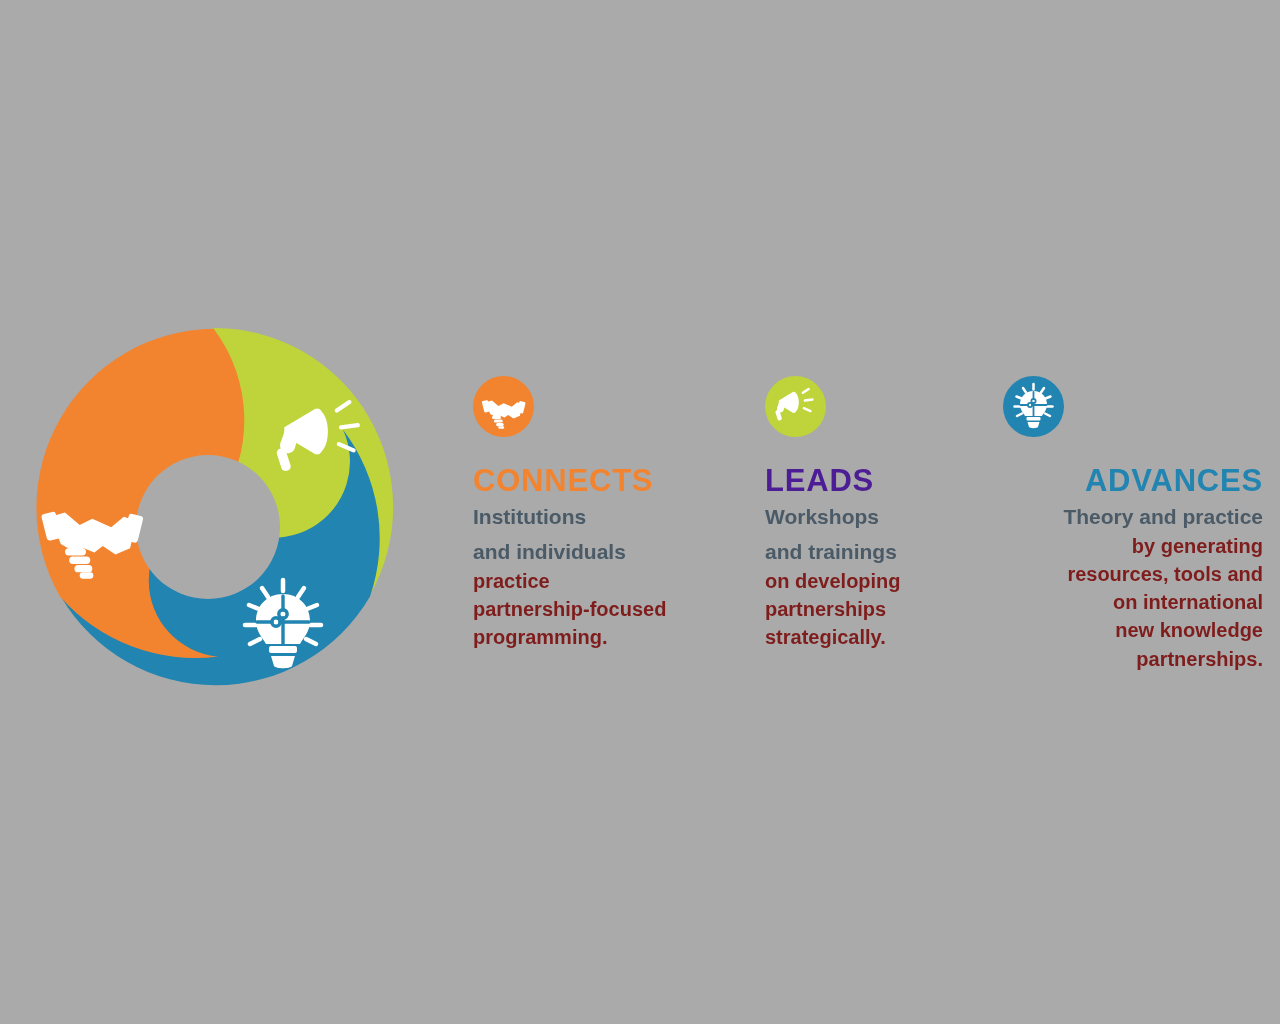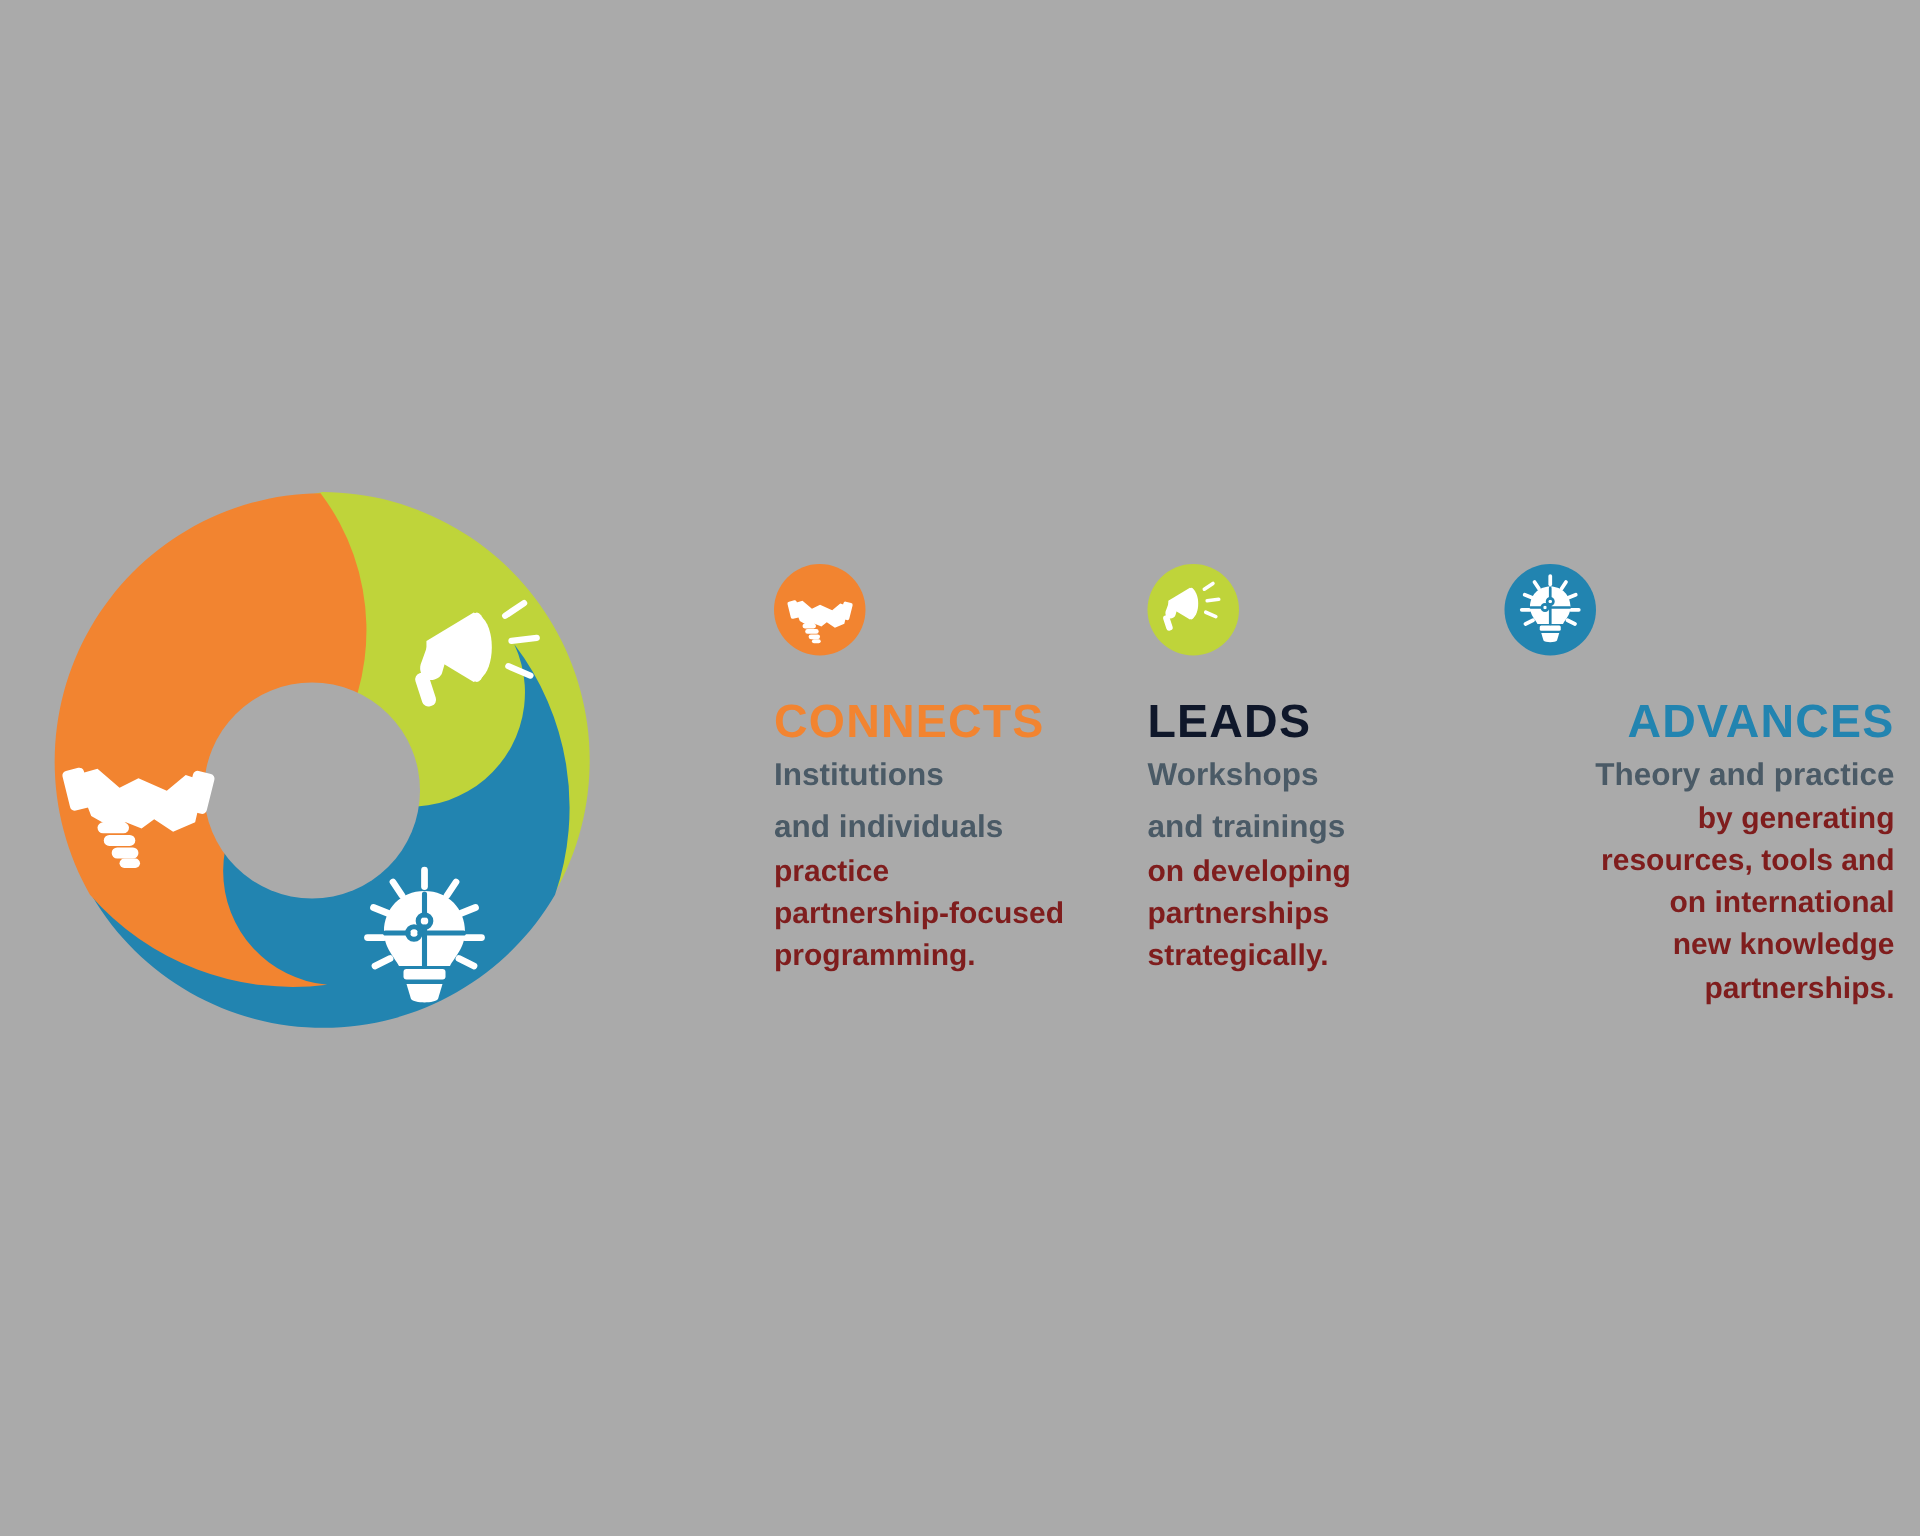--- a/index.html
+++ b/index.html
@@ -35,21 +35,21 @@
     position: absolute;
     left: 473px;
     top: 376px;
     width: 790px;
     height: 320px;
   }
   .column {
     position: absolute;
     top: 0;
   }
-  .col-connects { left: 0px;   width: 270px; margin-left: 43px; }
+  .col-connects { left: 0px;   width: 270px; }
   .col-leads    { left: 292px; width: 225px; }
   .col-advances { left: 530px; width: 260px; text-align: right; }
 
   .badge {
     width: 61px;
     height: 61px;
     border-radius: 50%;
     display: block;
     position: relative;
   }
@@ -60,21 +60,21 @@
 
   .kicker {
     font-size: 31px;
     font-weight: bold;
     letter-spacing: 0.8px;
     line-height: 1;
     margin: 28px 0 0 0;
     white-space: nowrap;
   }
   .kicker-connects { color: #f28430; }
-  .kicker-leads    { color: #0f172a; }
+  .kicker-leads    { color: #4c1d95; }
   .kicker-advances { color: #2284b0; }
 
   .lead-line {
     font-size: 21px;
     font-weight: bold;
     color: #4a5a66;
     line-height: 1.28;
     margin: 8px 0 0 0;
     white-space: nowrap;
   }

